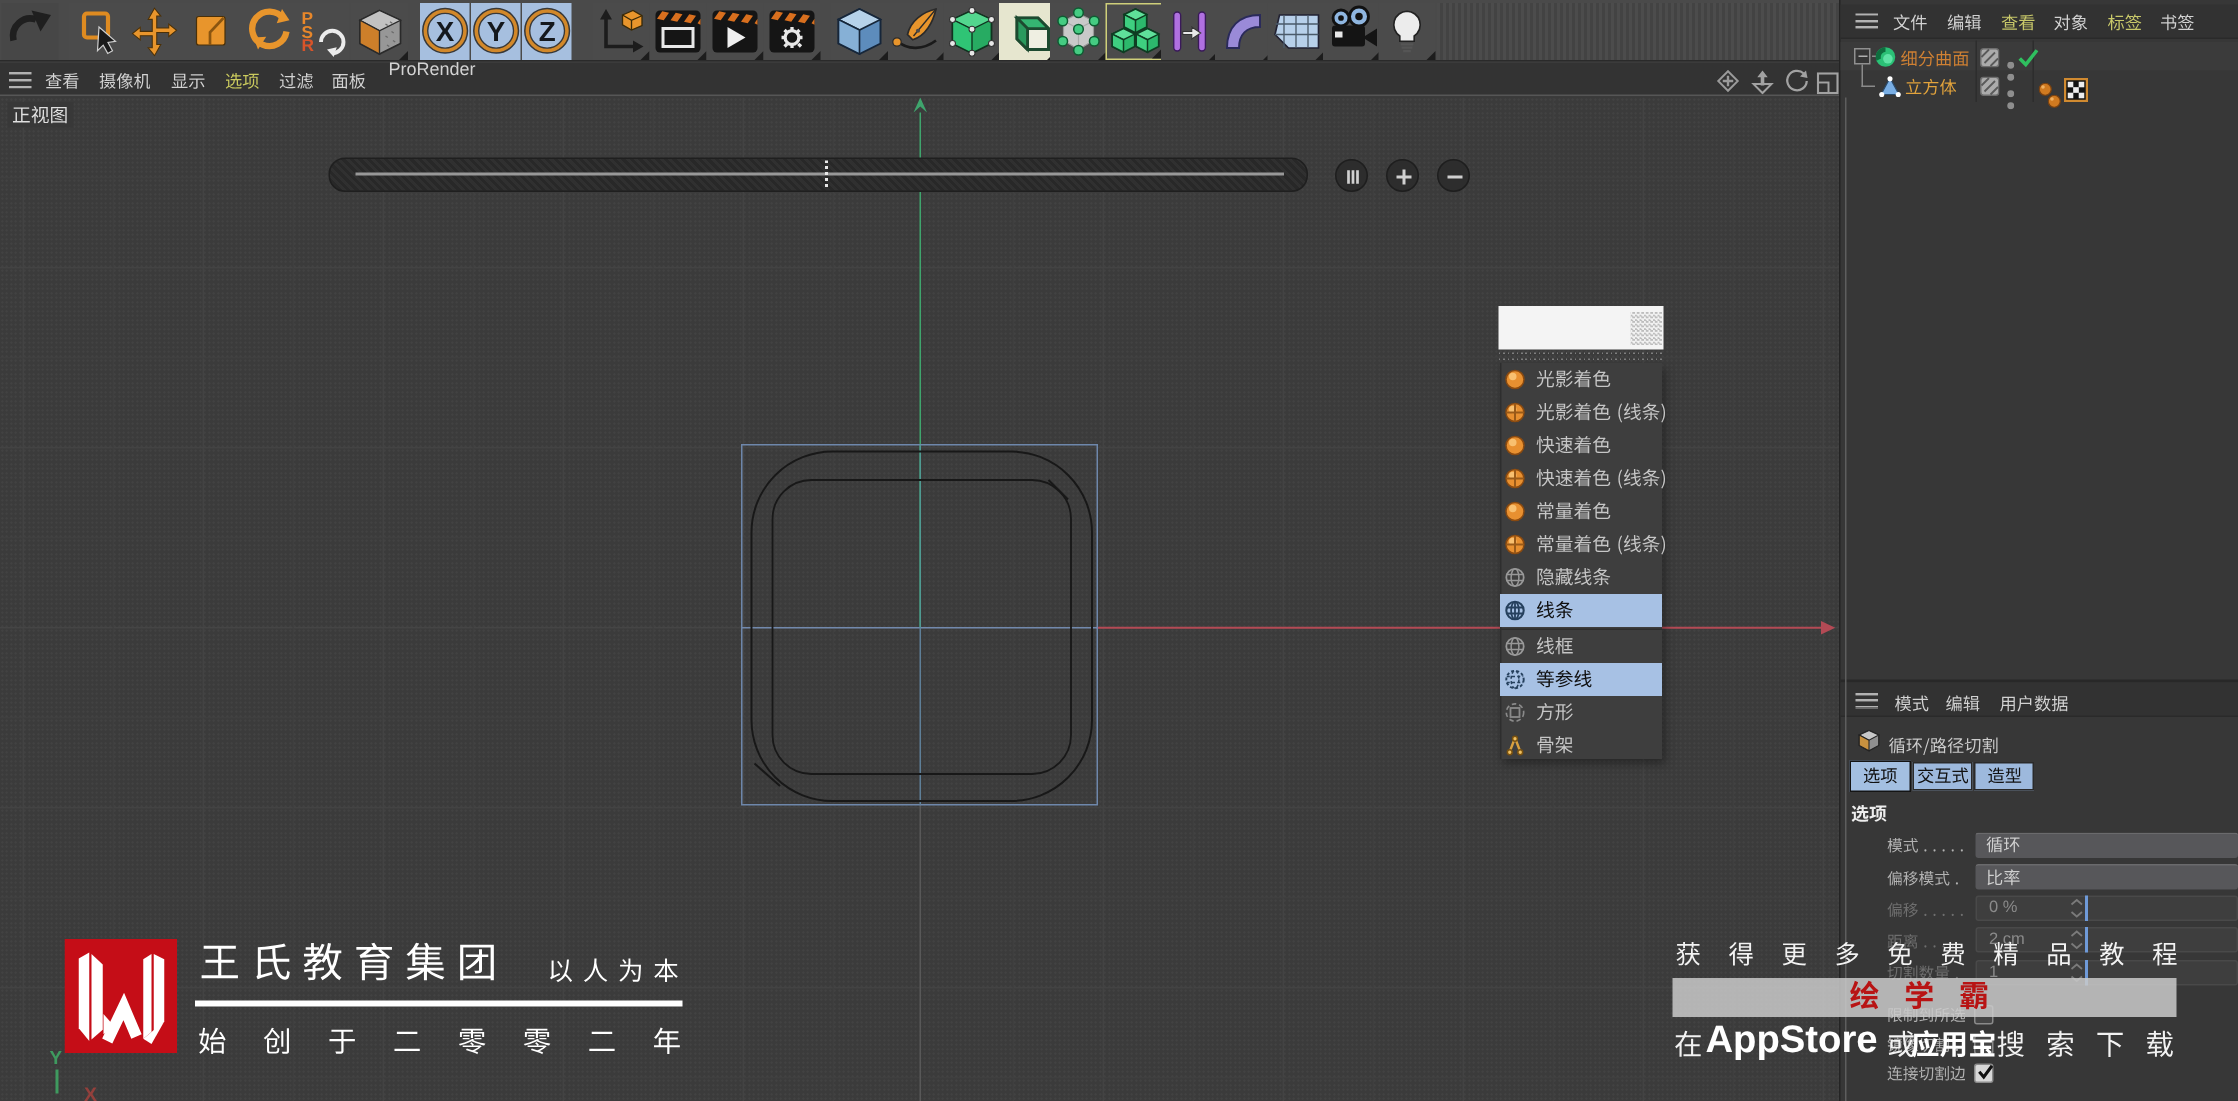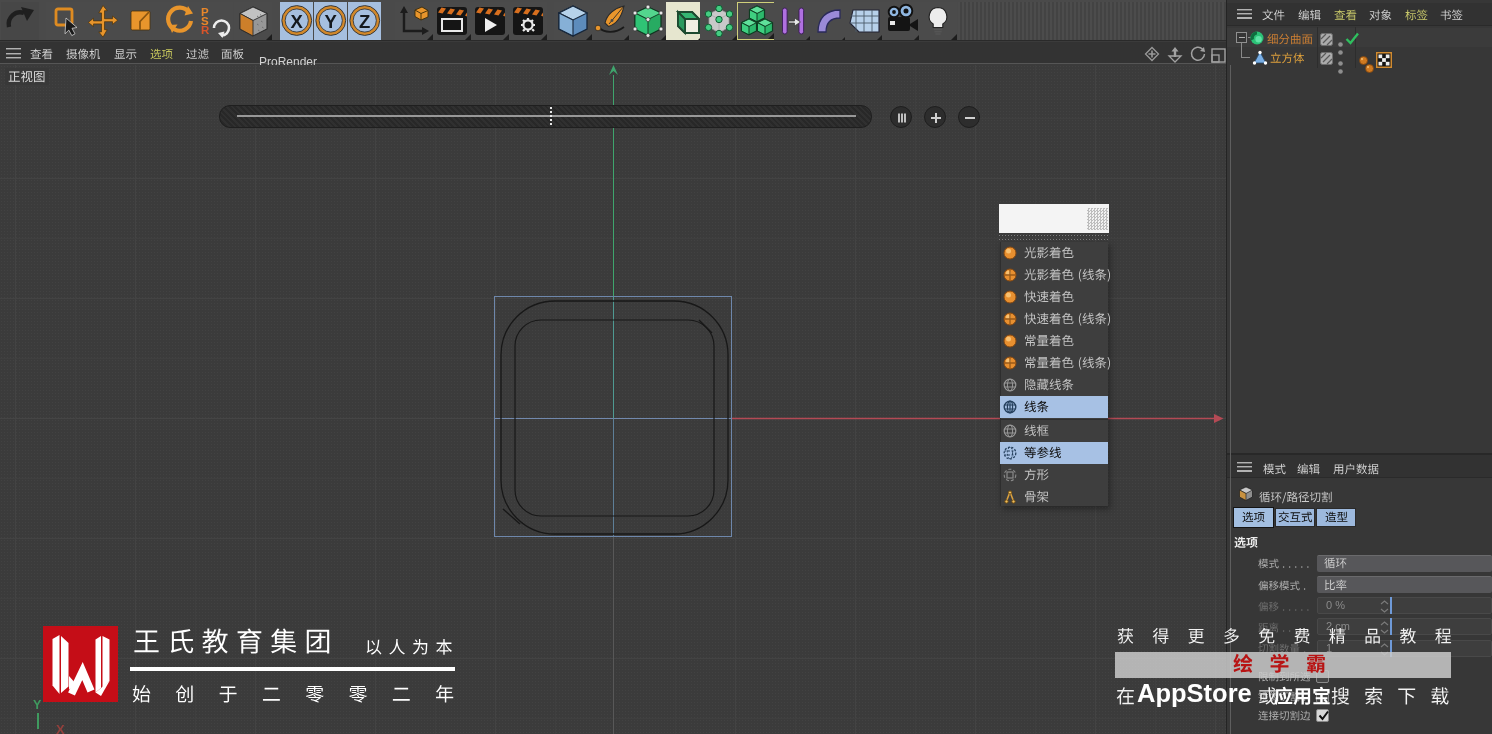--- a/index.html
+++ b/index.html
@@ -204,21 +204,21 @@
       <path transform="translate(0.00,10.30) scale(0.01150)" d="M79 -774 137 -813Q165 -788 194.0 -758.0Q223 -728 248.5 -699.0Q274 -670 290 -646L227 -602Q214 -626 189.0 -656.0Q164 -686 135.5 -717.0Q107 -748 79 -774ZM262 -465V-101H188V-395H50V-465ZM224 -141Q241 -141 256.0 -132.0Q271 -123 290.0 -108.5Q309 -94 336 -76Q385 -46 450.0 -37.0Q515 -28 599 -28Q643 -28 691.5 -29.5Q740 -31 789.0 -33.5Q838 -36 883.0 -39.5Q928 -43 964 -47Q959 -37 954.0 -22.0Q949 -7 945.5 8.0Q942 23 941 34Q914 36 871.5 37.5Q829 39 778.5 40.0Q728 41 680.5 42.0Q633 43 597 43Q504 43 438.0 32.5Q372 22 319 -11Q288 -31 263.5 -51.0Q239 -71 222 -71Q206 -71 184.5 -53.5Q163 -36 139.0 -7.0Q115 22 89 57L37 -14Q89 -70 137.5 -105.5Q186 -141 224 -141ZM332 -660H935V-589H332ZM720 -837H796V-192Q796 -154 785.0 -135.0Q774 -116 747 -107Q721 -98 674.0 -95.5Q627 -93 557 -93Q555 -110 546.5 -132.0Q538 -154 530 -170Q567 -169 600.5 -168.0Q634 -167 658.5 -167.5Q683 -168 693 -168Q708 -169 714.0 -174.0Q720 -179 720 -192ZM381 -477 441 -510Q467 -480 494.5 -444.0Q522 -408 546.0 -374.0Q570 -340 584 -313L521 -275Q507 -301 484.0 -336.5Q461 -372 433.5 -409.0Q406 -446 381 -477Z"></path>
       <path transform="translate(11.50,10.30) scale(0.01150)" d="M611 -772H915V-714H611ZM363 -651H905V-592H363ZM567 -840H639V-625H567ZM432 -481 790 -510 795 -456 437 -424ZM540 -578H607V-395Q607 -378 616.0 -372.5Q625 -367 657 -367Q665 -367 685.5 -367.0Q706 -367 731.0 -367.0Q756 -367 777.5 -367.0Q799 -367 809 -367Q826 -367 834.5 -372.0Q843 -377 847.0 -393.5Q851 -410 852 -443Q863 -436 880.0 -429.5Q897 -423 911 -420Q908 -376 898.5 -351.5Q889 -327 869.5 -318.0Q850 -309 816 -309Q809 -309 785.5 -309.0Q762 -309 734.0 -309.0Q706 -309 682.5 -309.0Q659 -309 652 -309Q608 -309 583.5 -316.0Q559 -323 549.5 -341.5Q540 -360 540 -394ZM326 -651H395V-439Q395 -384 390.5 -316.5Q386 -249 374.5 -178.0Q363 -107 341.0 -39.5Q319 28 283 85Q277 78 267.0 68.5Q257 59 246.5 50.5Q236 42 228 38Q262 -14 281.5 -76.0Q301 -138 310.5 -201.5Q320 -265 323.0 -326.0Q326 -387 326 -440ZM890 -651H901L912 -654L958 -642Q943 -600 925.5 -556.0Q908 -512 890 -483L835 -498Q850 -525 865.0 -565.0Q880 -605 890 -641ZM528 -198H590V-19Q590 -2 597.5 3.0Q605 8 633 8Q639 8 656.0 8.0Q673 8 694.5 8.0Q716 8 734.5 8.0Q753 8 762 8Q778 8 786.0 1.0Q794 -6 797.5 -28.5Q801 -51 803 -97Q812 -90 828.0 -83.5Q844 -77 857 -74Q854 -20 845.5 9.5Q837 39 819.0 50.5Q801 62 768 62Q762 62 742.0 62.0Q722 62 697.5 62.0Q673 62 653.0 62.0Q633 62 627 62Q588 62 566.5 55.5Q545 49 536.5 31.0Q528 13 528 -18ZM448 -197 499 -180Q491 -146 480.0 -106.5Q469 -67 454.5 -30.0Q440 7 421 35L369 12Q388 -14 403.0 -50.5Q418 -87 429.5 -125.5Q441 -164 448 -197ZM616 -240 662 -266Q693 -231 722.5 -188.0Q752 -145 765 -114L717 -85Q708 -106 691.5 -133.5Q675 -161 655.5 -189.0Q636 -217 616 -240ZM803 -197 852 -219Q876 -186 899.0 -147.0Q922 -108 940.5 -71.0Q959 -34 968 -4L916 21Q907 -8 889.5 -46.0Q872 -84 850.0 -124.0Q828 -164 803 -197ZM88 -767 133 -813Q161 -797 191.5 -776.5Q222 -756 249.0 -735.5Q276 -715 292 -697L246 -645Q229 -663 203.0 -685.0Q177 -707 146.5 -728.5Q116 -750 88 -767ZM42 -500 85 -548Q113 -534 144.0 -515.5Q175 -497 203.0 -478.5Q231 -460 249 -443L205 -390Q188 -406 160.5 -425.5Q133 -445 102.0 -465.0Q71 -485 42 -500ZM63 10Q84 -28 110.0 -79.5Q136 -131 162.5 -189.0Q189 -247 211 -300L268 -259Q248 -209 224.0 -154.0Q200 -99 175.0 -46.5Q150 6 127 51Z"></path>
     </svg>
   </div>
 <div style="position:absolute;left:221px;top:47.5px;">
     <svg class="zt " width="23" height="17" viewBox="0 0 23 17" fill="#d2d2d2">
       <path transform="translate(0.00,10.30) scale(0.01150)" d="M355 -395H630V-334H355ZM355 -221H632V-160H355ZM150 -43H856V27H150ZM104 -576H896V80H820V-506H176V80H104ZM320 -533H389V-10H320ZM601 -533H670V-13H601ZM450 -741 538 -720Q522 -670 506.0 -617.0Q490 -564 475 -526L407 -546Q415 -573 423.5 -607.0Q432 -641 439.5 -676.5Q447 -712 450 -741ZM58 -774H945V-702H58Z"></path>
       <path transform="translate(11.50,10.30) scale(0.01150)" d="M58 -647H387V-577H58ZM197 -840H267V79H197ZM197 -602 236 -585Q225 -524 207.5 -459.0Q190 -394 168.0 -331.5Q146 -269 121.0 -215.5Q96 -162 71 -125Q67 -135 60.5 -148.5Q54 -162 46.5 -175.0Q39 -188 32 -197Q58 -229 82.5 -276.0Q107 -323 129.0 -378.0Q151 -433 168.5 -490.5Q186 -548 197 -602ZM263 -551Q271 -541 288.5 -515.5Q306 -490 325.5 -459.5Q345 -429 362.0 -403.5Q379 -378 385 -366L339 -309Q332 -327 317.5 -357.0Q303 -387 286.5 -419.0Q270 -451 255.0 -478.5Q240 -506 230 -522ZM428 -746H501V-501Q501 -438 496.0 -362.5Q491 -287 477.5 -208.0Q464 -129 437.5 -54.5Q411 20 368 82Q361 76 349.5 67.5Q338 59 326.5 51.5Q315 44 306 40Q348 -19 372.5 -88.5Q397 -158 409.0 -230.5Q421 -303 424.5 -373.0Q428 -443 428 -502ZM463 -544H864V-476H463ZM838 -544H851L864 -547L911 -533Q883 -370 822.5 -250.0Q762 -130 676.5 -49.0Q591 32 486 80Q481 71 473.0 59.5Q465 48 456.5 37.0Q448 26 440 19Q536 -21 617.0 -96.0Q698 -171 755.5 -280.0Q813 -389 838 -530ZM592 -501Q620 -382 669.5 -278.5Q719 -175 793.0 -98.5Q867 -22 967 18Q958 25 948.5 36.5Q939 48 930.0 59.5Q921 71 915 82Q812 35 736.5 -48.5Q661 -132 610.5 -243.5Q560 -355 528 -488ZM879 -821 929 -761Q885 -743 827.0 -729.5Q769 -716 704.5 -706.5Q640 -697 574.5 -691.0Q509 -685 449 -682Q447 -695 441.0 -714.0Q435 -733 428 -746Q487 -749 550.0 -755.5Q613 -762 674.5 -771.5Q736 -781 788.5 -793.0Q841 -805 879 -821Z"></path>
     </svg>
   </div>
-<div class="ab" style="left:259px;top:55px;color:#d2d2d2;font-size:12px">ProRender</div>
+<div class="ab" style="left:259px;top:39px;color:#d2d2d2;font-size:12px">ProRender</div>
 <div id="vp" class="ab" style="left:0;top:65px;width:1226px;height:669px;background-color:#3b3b3b;background-image:radial-gradient(rgba(210,210,210,0.05) 0.7px,transparent 0.7px);background-size:3px 3px"><svg width="1226" height="669" viewBox="0 0 1226 669">
       <path d="M15.5 0 V669" stroke="#434343"></path>
       <path d="M135.5 0 V669" stroke="#434343"></path>
       <path d="M255.5 0 V669" stroke="#434343"></path>
       <path d="M375.5 0 V669" stroke="#434343"></path>
       <path d="M495.5 0 V669" stroke="#434343"></path>
       <path d="M735.5 0 V669" stroke="#434343"></path>
       <path d="M855.5 0 V669" stroke="#434343"></path>
       <path d="M975.5 0 V669" stroke="#434343"></path>
       <path d="M1095.5 0 V669" stroke="#434343"></path>

